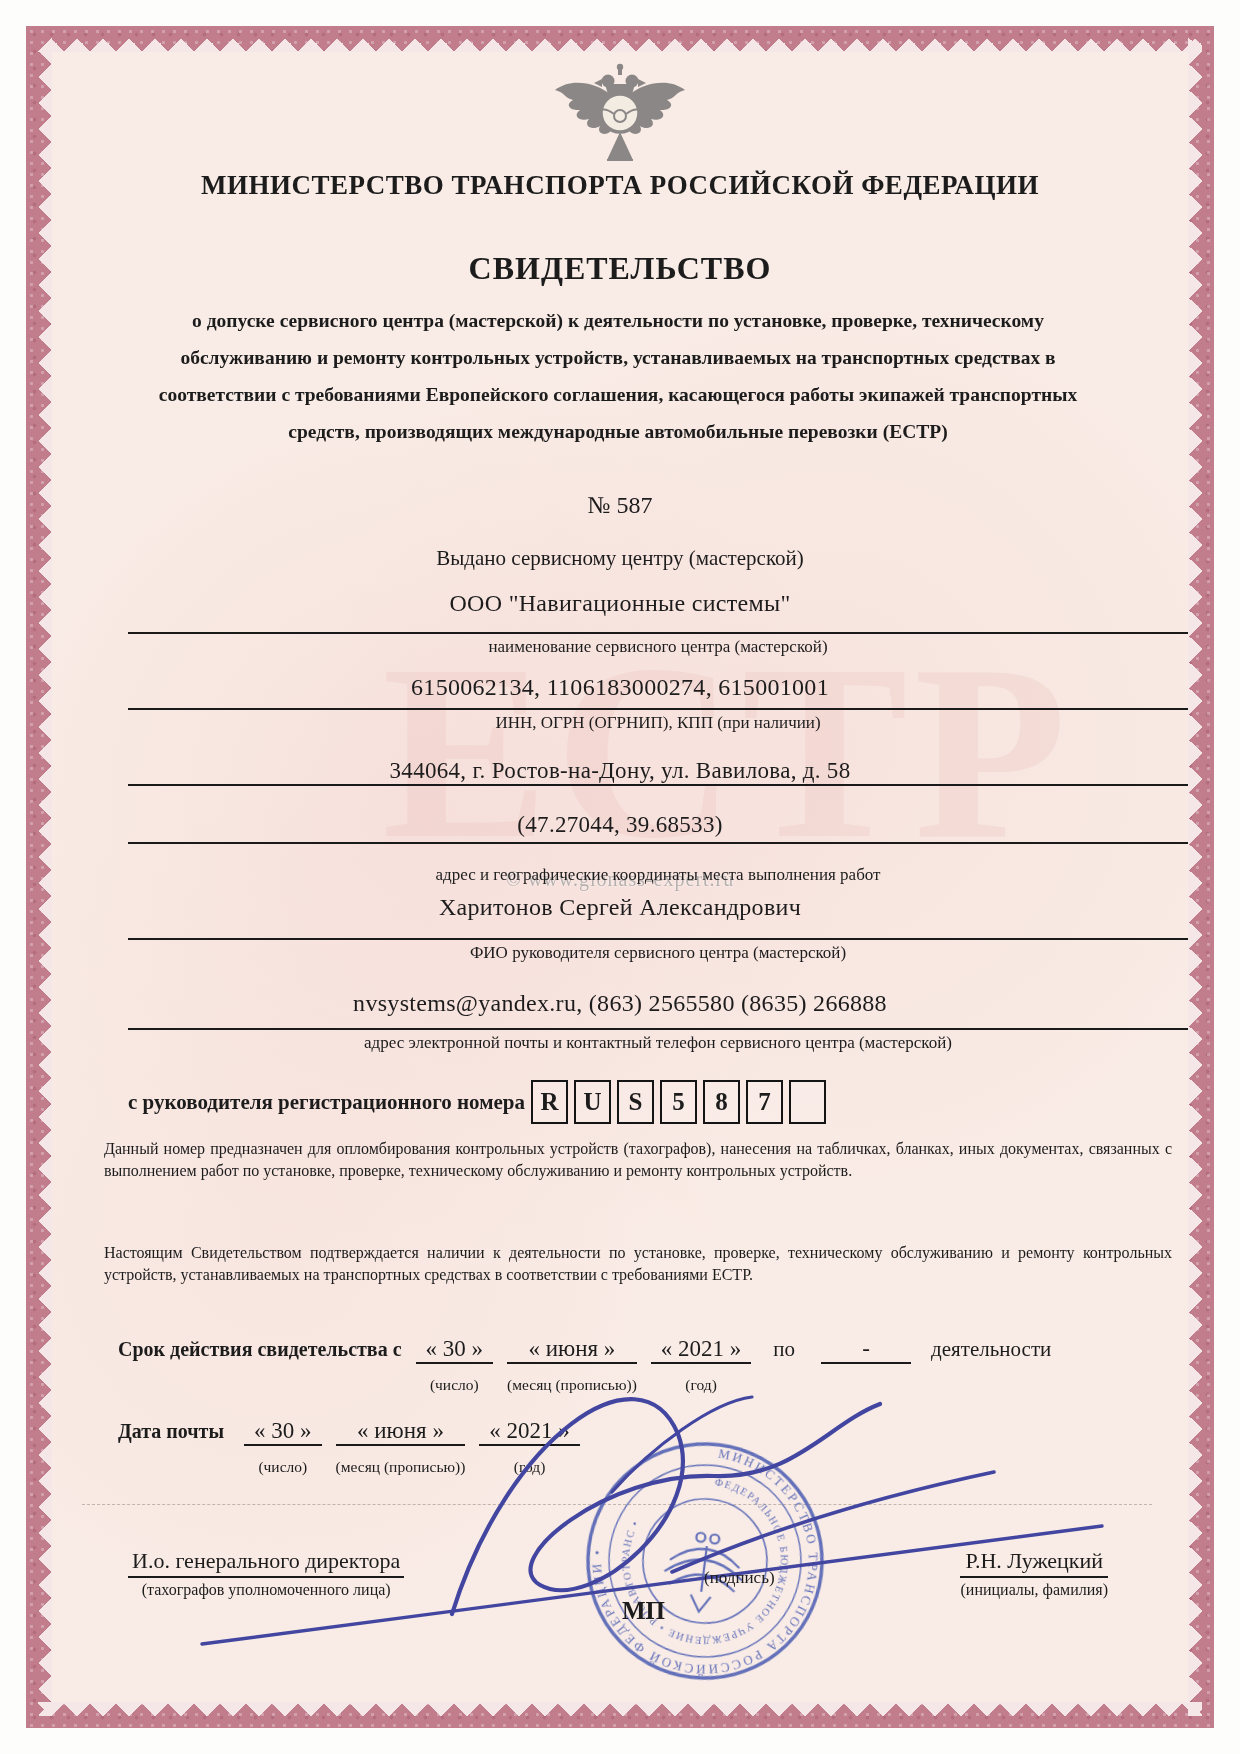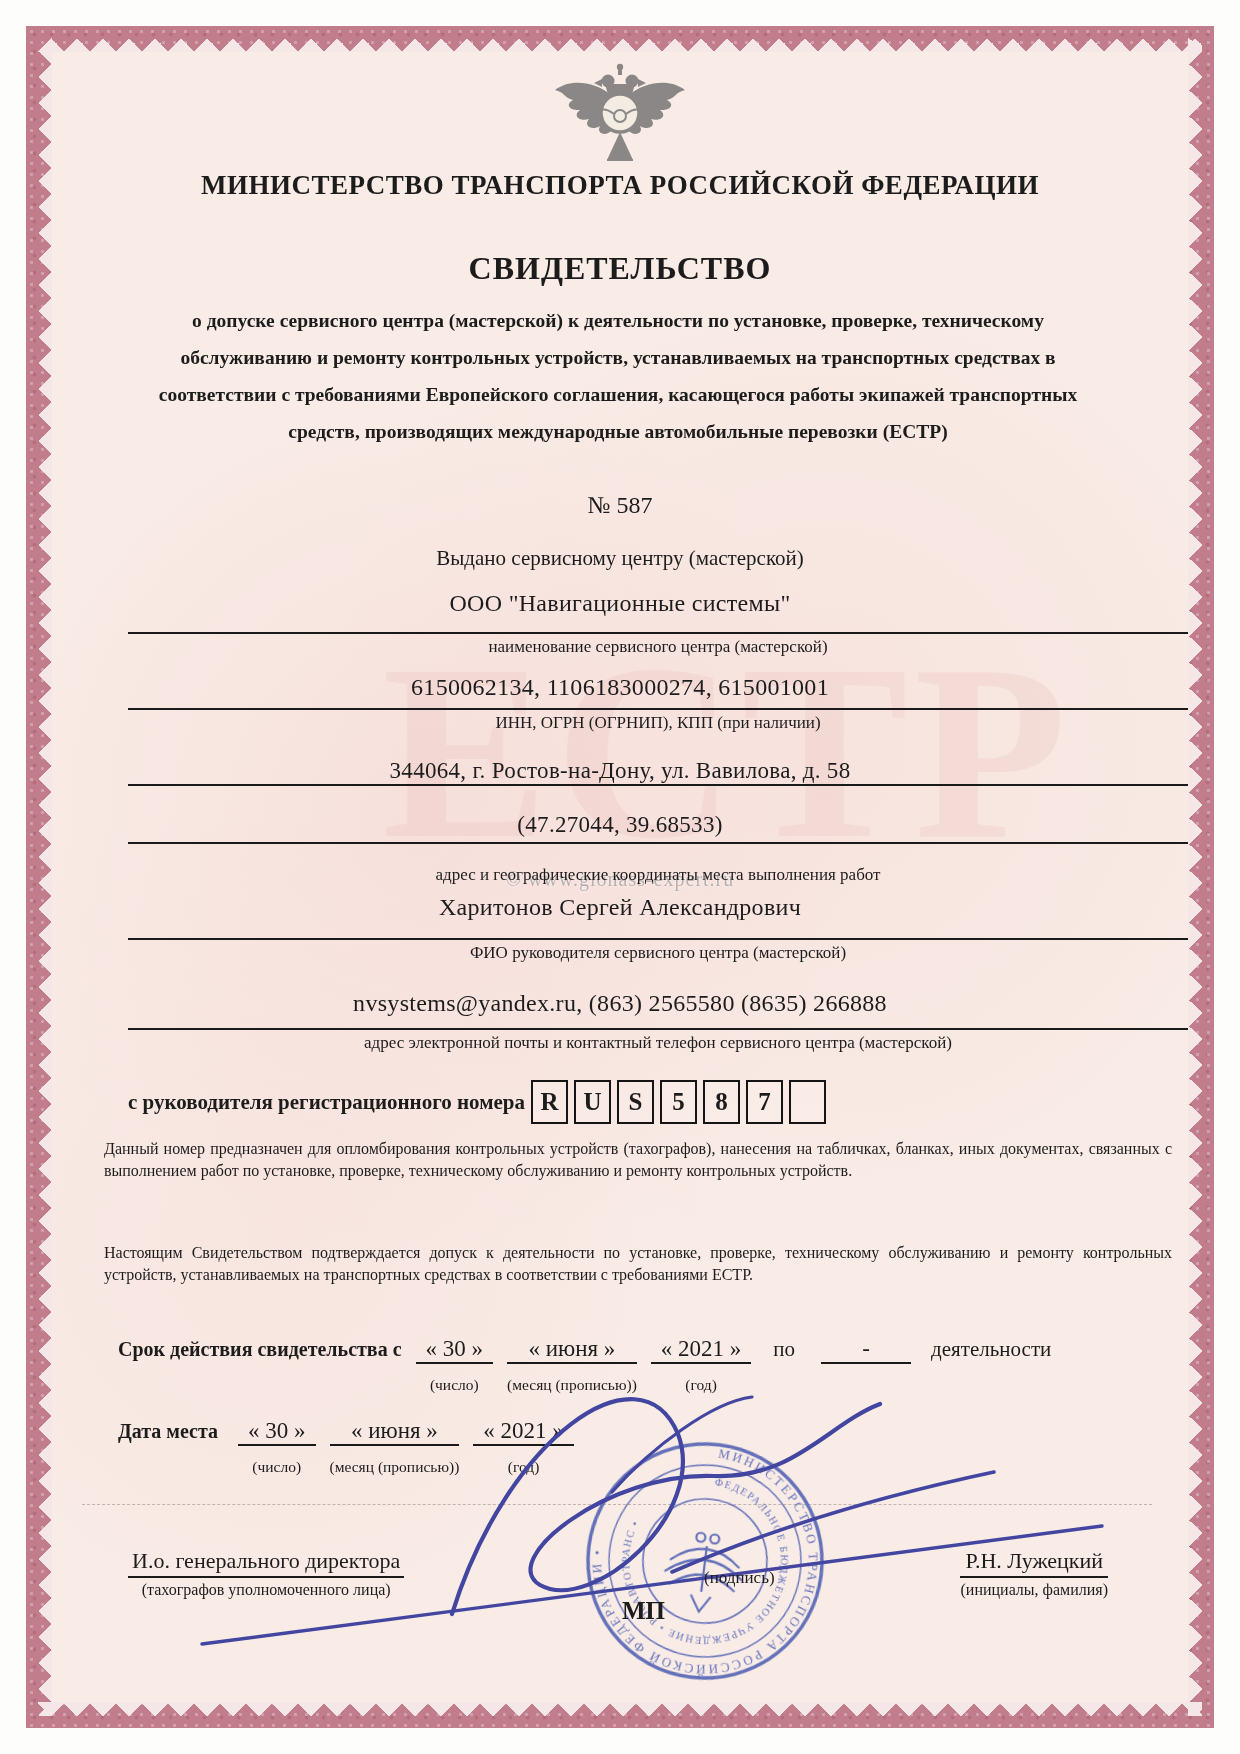--- a/index.html
+++ b/index.html
@@ -147,21 +147,21 @@
         <span class="reg-box">R</span>
         <span class="reg-box">U</span>
         <span class="reg-box">S</span>
         <span class="reg-box">5</span>
         <span class="reg-box">8</span>
         <span class="reg-box">7</span>
         <span class="reg-box"></span>
       </div>
 
       <div class="abs para content-z" style="top:1086px;">Данный номер предназначен для опломбирования контрольных устройств (тахографов), нанесения на табличках, бланках, иных документах, связанных с выполнением работ по установке, проверке, техническому обслуживанию и ремонту контрольных устройств.</div>
-      <div class="abs para content-z" style="top:1190px;">Настоящим Свидетельством подтверждается допуск к деятельности по установке, проверке, техническому обслуживанию и ремонту контрольных устройств, устанавливаемых на транспортных средствах в соответствии с требованиями ЕСТР.</div>
+      <div class="abs para content-z" style="top:1190px;">Настоящим Свидетельством подтверждается наличии к деятельности по установке, проверке, техническому обслуживанию и ремонту контрольных устройств, устанавливаемых на транспортных средствах в соответствии с требованиями ЕСТР.</div>
 
       <div class="abs date-row content-z" style="left:66px; top:1284px;">
         <span class="date-label">Срок действия свидетельства с</span>
         <span class="dgroup">
           <span class="dval">« 30 »</span>
           <span class="dcap">(число)</span>
         </span>
         <span class="dgroup">
           <span class="dval">«  июня  »</span>
           <span class="dcap">(месяц (прописью))</span>
@@ -171,21 +171,21 @@
           <span class="dcap">(год)</span>
         </span>
         <span class="plain21" style="margin-left:22px;">по</span>
         <span class="dgroup" style="margin-left:26px;">
           <span class="dval" style="min-width:70px;">-</span>
         </span>
         <span class="plain21" style="margin-left:20px;">деятельности</span>
       </div>
 
       <div class="abs date-row content-z" style="left:66px; top:1366px;">
-        <span class="date-label">Дата места</span>
+        <span class="date-label">Дата почты</span>
         <span class="dgroup" style="margin-left:20px;">
           <span class="dval">« 30 »</span>
           <span class="dcap">(число)</span>
         </span>
         <span class="dgroup">
           <span class="dval">«  июня  »</span>
           <span class="dcap">(месяц (прописью))</span>
         </span>
         <span class="dgroup">
           <span class="dval">«  2021  »</span>

